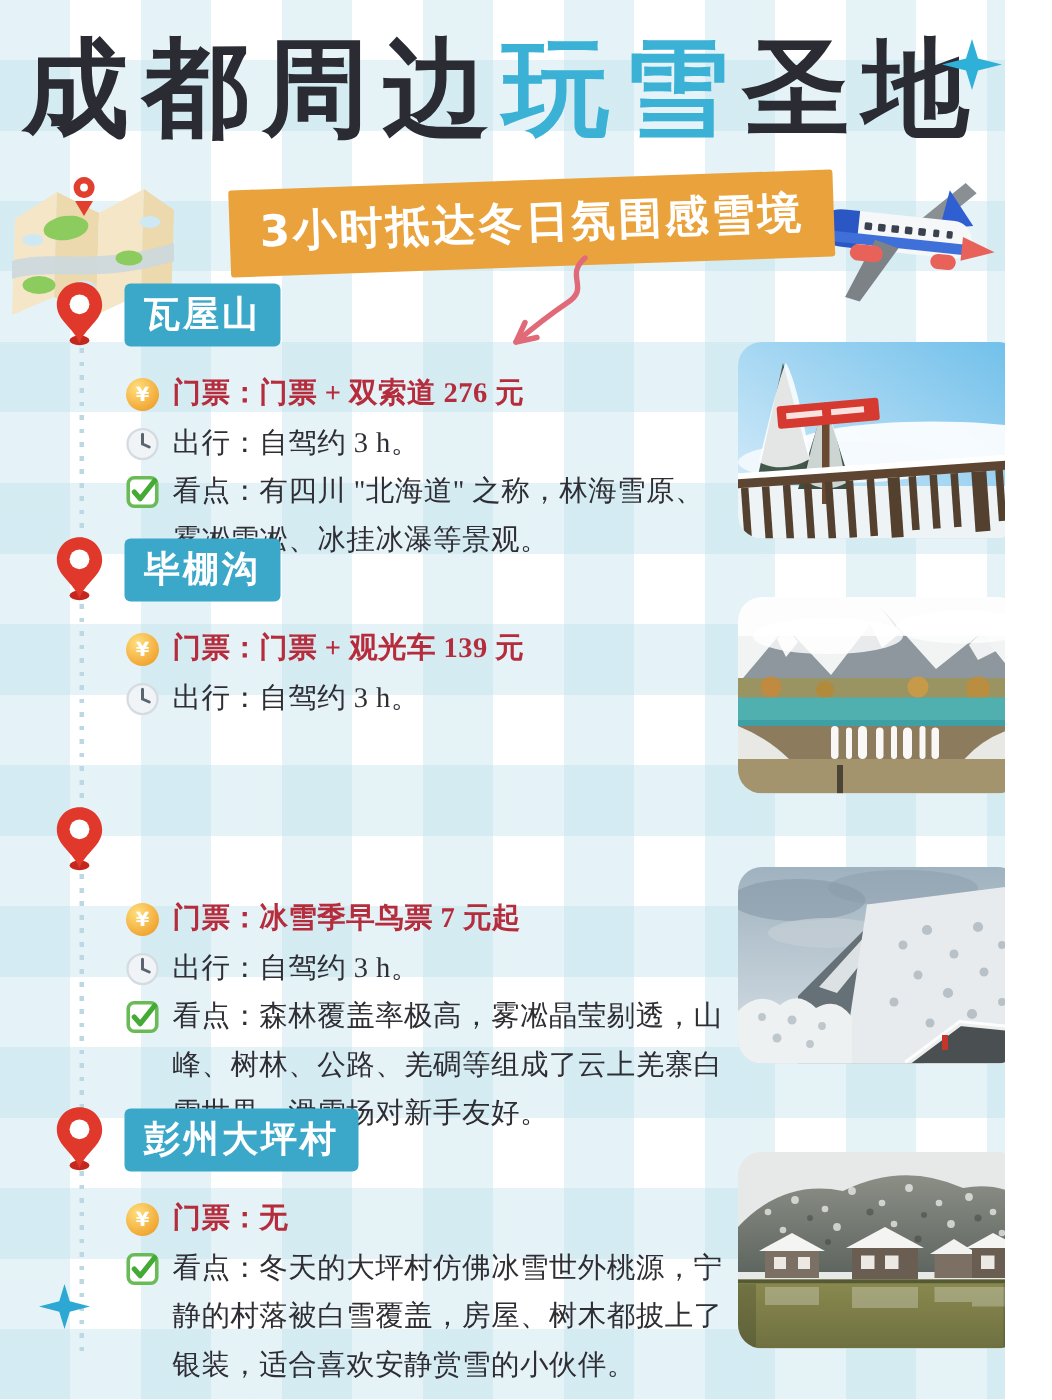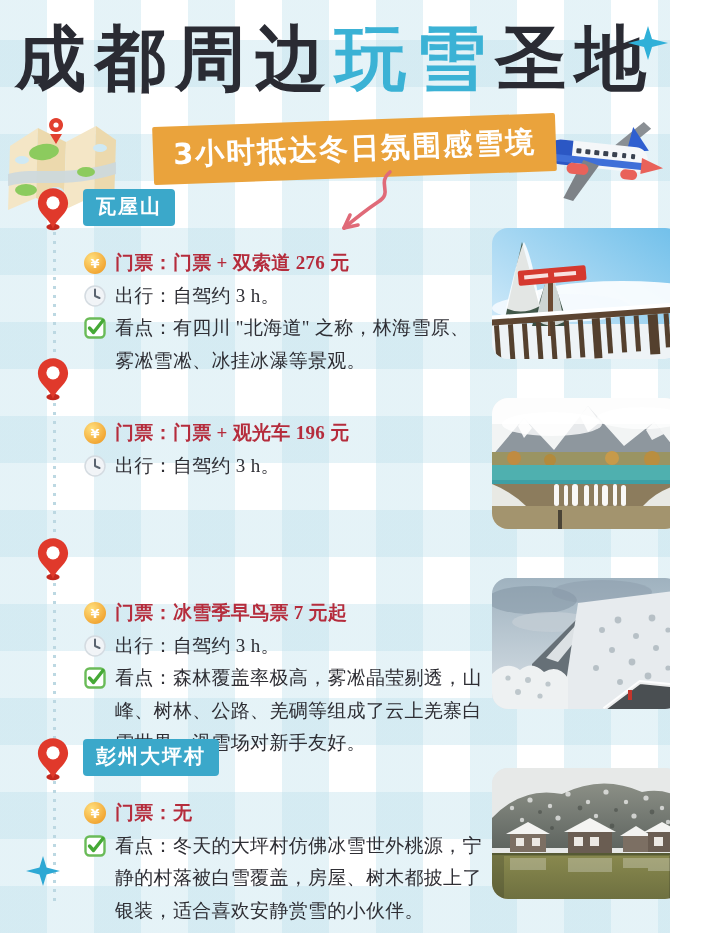--- a/index.html
+++ b/index.html
@@ -39,21 +39,21 @@
     position:absolute; left:53px; top:232px; width:3px; height:672px;
     background-image:repeating-linear-gradient(180deg,#bcd8e2 0 3px, rgba(0,0,0,0) 3px 9px);
   }
   
   .section{ position:absolute; left:36px; width:450px; }
   .sec-header{ display:flex; align-items:flex-start; }
   .pin{ width:34px; flex:0 0 34px; margin-top:0; }
   .badge{
     margin-left:13px; margin-top:3px;
     display:inline-block; background:#3ba8ca; color:#fff;
-    font-size:20px; font-weight:700; letter-spacing:2px;
+    font-size:24px; font-weight:700; letter-spacing:2px;
     padding:4px 13px 6px; border-radius:4px;text-align:center;
   }
   .rows{ margin-left:48px; margin-top:11px; }
   .row{ display:flex; align-items:flex-start; }
   .row .ic{ flex:0 0 22px; width:22px; margin-top:5px; margin-right:9px; }
   .row .txt{
     width:378px; font-size:19px; line-height:32.5px;
     color:#2e2e34; font-weight:500; letter-spacing:.3px;font-family:Liberation Serif, serif;
   }
   .row.ticket .txt{ color:#b52c3c; font-weight:800; }
@@ -181,27 +181,28 @@
 
   <div class="section s2">
     <div class="sec-header">
       <div class="pin">
         <svg width="34" height="46" viewBox="0 0 36 46">
           <ellipse cx="18" cy="42" rx="7" ry="3.4" fill="#c3281e"></ellipse>
           <path d="M18,1 C9,1 2,8 2,17 C2,28 14,33 18,44 C22,33 34,28 34,17 C34,8 27,1 18,1 Z" fill="#e0392b"></path>
           <circle cx="18" cy="16.5" r="7" fill="#ffffff"></circle>
         </svg>
       </div>
+      <div class="badge">毕棚沟</div>
     </div>
     <div class="rows">
       <div class="row ticket">
         <div class="ic">
             <div class="coin">¥</div>
           </div>
-        <div class="txt">门票：门票 + 观光车 196 元</div>
+        <div class="txt">门票：门票 + 观光车 139 元</div>
       </div>
       <div class="row">
         <div class="ic">
           <svg width="22" height="22" viewBox="0 0 22 22">
               <circle cx="11" cy="11" r="10" fill="#f1f4f7" stroke="#d4dbe1" stroke-width="1.5"></circle>
               <path d="M11,11 L11,4.5 M11,11 L15.5,13" stroke="#5a6470" stroke-width="2" stroke-linecap="round" fill="none"></path>
             </svg>
         </div>
         <div class="txt">出行：自驾约 3 h。</div>
       </div>

